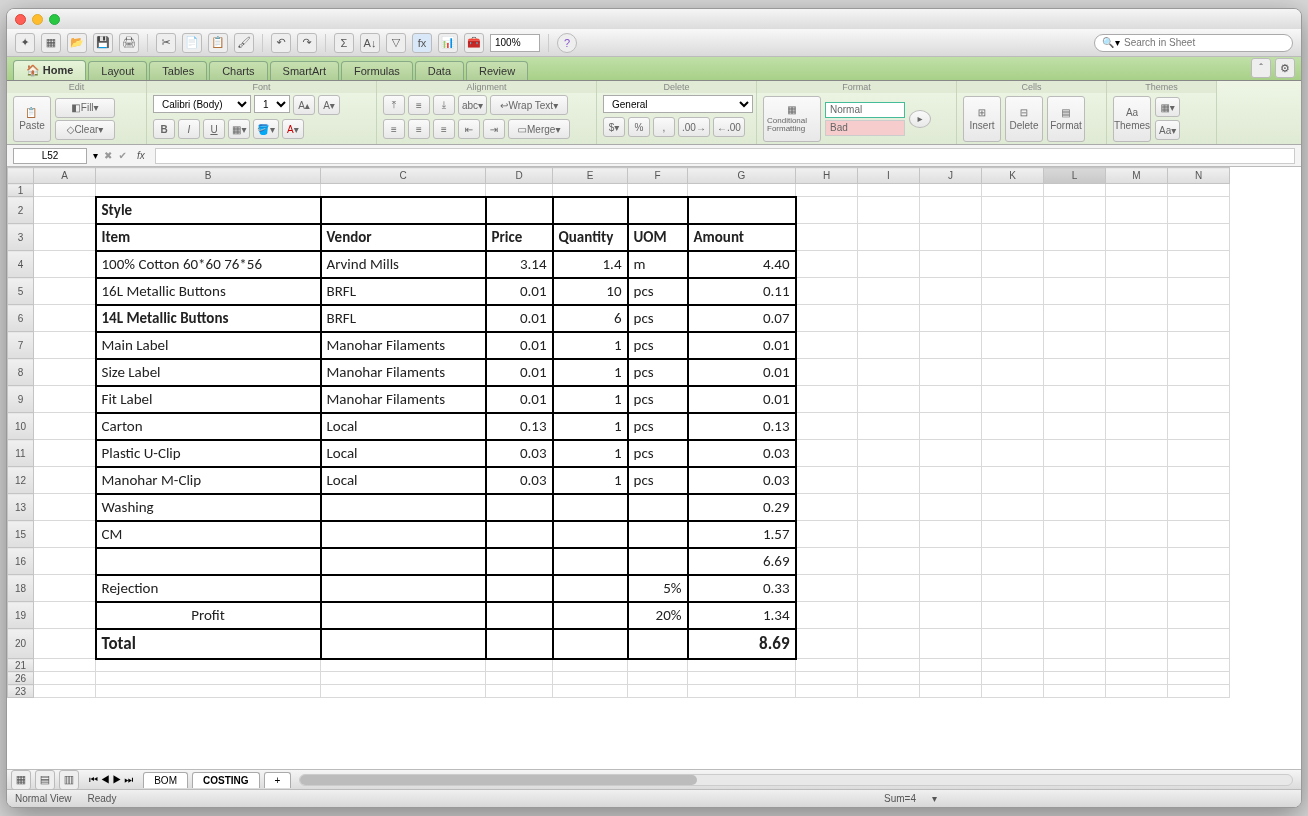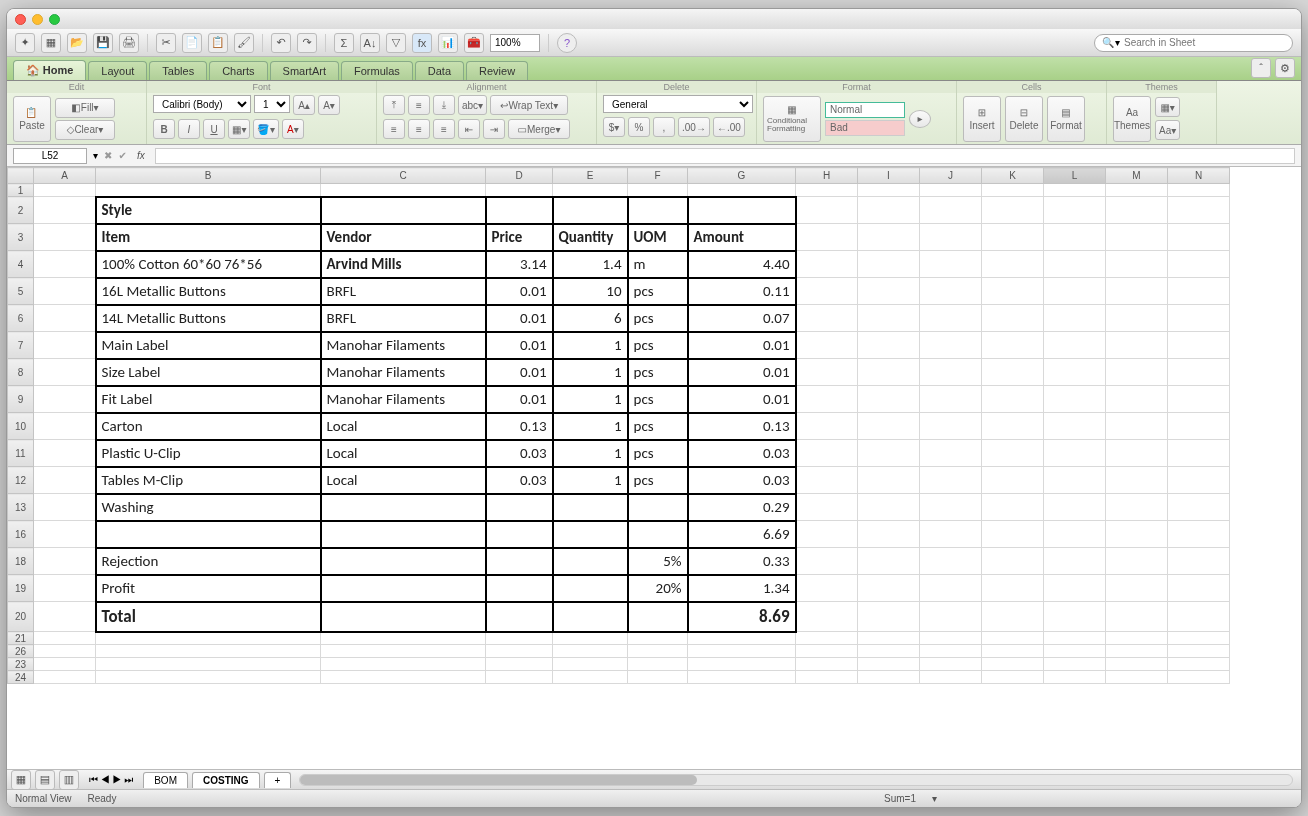--- a/index.html
+++ b/index.html
@@ -283,21 +283,21 @@
             <td class="" style="height:27px;"></td>
             <td class="" style="height:27px;"></td>
             <td class="" style="height:27px;"></td>
             <td class="" style="height:27px;"></td>
             <td class="" style="height:27px;"></td>
           </tr>
           <tr class="">
             <th class="row">4</th>
             <td class="" style="height:27px;"></td>
             <td class="cell bL bB" style="height:27px;margin-left:40px;">100% Cotton 60*60 76*56</td>
-            <td class="cell bL bB" style="height:27px;font-weight:bold;">Arvind Mills</td>
+            <td class="cell bL bB" style="height:27px;">Arvind Mills</td>
             <td class="cell bL bB num" style="height:27px;">3.14</td>
             <td class="cell bL bB num" style="height:27px;">1.4</td>
             <td class="cell bL bB" style="height:27px;">m</td>
             <td class="cell bL bR bB num" style="height:27px;">4.40</td>
             <td class="" style="height:27px;"></td>
             <td class="" style="height:27px;"></td>
             <td class="" style="height:27px;"></td>
             <td class="" style="height:27px;"></td>
             <td class="" style="height:27px;"></td>
             <td class="" style="height:27px;"></td>
@@ -316,21 +316,21 @@
             <td class="" style="height:27px;"></td>
             <td class="" style="height:27px;"></td>
             <td class="" style="height:27px;"></td>
             <td class="" style="height:27px;"></td>
             <td class="" style="height:27px;"></td>
             <td class="" style="height:27px;"></td>
           </tr>
           <tr class="">
             <th class="row">6</th>
             <td class="" style="height:27px;"></td>
-            <td class="cell bL bB" style="height:27px;">14L Metallic Buttons</td>
+            <td class="cell bL bB" style="height:27px;font-weight:bold;">14L Metallic Buttons</td>
             <td class="cell bL bB" style="height:27px;">BRFL</td>
             <td class="cell bL bB num" style="height:27px;">0.01</td>
             <td class="cell bL bB num" style="height:27px;">6</td>
             <td class="cell bL bB" style="height:27px;">pcs</td>
             <td class="cell bL bR bB num" style="height:27px;">0.07</td>
             <td class="" style="height:27px;"></td>
             <td class="" style="height:27px;"></td>
             <td class="" style="height:27px;"></td>
             <td class="" style="height:27px;"></td>
             <td class="" style="height:27px;"></td>
@@ -418,21 +418,21 @@
             <td class="" style="height:27px;"></td>
             <td class="" style="height:27px;"></td>
             <td class="" style="height:27px;"></td>
             <td class="" style="height:27px;"></td>
             <td class="" style="height:27px;"></td>
             <td class="" style="height:27px;"></td>
           </tr>
           <tr class="">
             <th class="row">12</th>
             <td class="" style="height:27px;"></td>
-            <td class="cell bL bB" style="height:27px;">Tables M-Clip</td>
+            <td class="cell bL bB" style="height:27px;">Manohar M-Clip</td>
             <td class="cell bL bB" style="height:27px;">Local</td>
             <td class="cell bL bB num" style="height:27px;">0.03</td>
             <td class="cell bL bB num" style="height:27px;">1</td>
             <td class="cell bL bB" style="height:27px;">pcs</td>
             <td class="cell bL bR bB num" style="height:27px;">0.03</td>
             <td class="" style="height:27px;"></td>
             <td class="" style="height:27px;"></td>
             <td class="" style="height:27px;"></td>
             <td class="" style="height:27px;"></td>
             <td class="" style="height:27px;"></td>
@@ -450,20 +450,37 @@
             <td class="cell bL bR bB num" style="height:27px;">0.29</td>
             <td class="" style="height:27px;"></td>
             <td class="" style="height:27px;"></td>
             <td class="" style="height:27px;"></td>
             <td class="" style="height:27px;"></td>
             <td class="" style="height:27px;"></td>
             <td class="" style="height:27px;"></td>
             <td class="" style="height:27px;"></td>
           </tr>
           <tr class="">
+            <th class="row">15</th>
+            <td class="" style="height:27px;"></td>
+            <td class="cell bL bB" style="height:27px;">CM</td>
+            <td class="cell bL bB" style="height:27px;"></td>
+            <td class="cell bL bB" style="height:27px;"></td>
+            <td class="cell bL bB" style="height:27px;"></td>
+            <td class="cell bL bB" style="height:27px;"></td>
+            <td class="cell bL bR bB num" style="height:27px;">1.57</td>
+            <td class="" style="height:27px;"></td>
+            <td class="" style="height:27px;"></td>
+            <td class="" style="height:27px;"></td>
+            <td class="" style="height:27px;"></td>
+            <td class="" style="height:27px;"></td>
+            <td class="" style="height:27px;"></td>
+            <td class="" style="height:27px;"></td>
+          </tr>
+          <tr class="">
             <th class="row">16</th>
             <td class="" style="height:27px;"></td>
             <td class="cell bL bB" style="height:27px;"></td>
             <td class="cell bL bB" style="height:27px;"></td>
             <td class="cell bL bB" style="height:27px;"></td>
             <td class="cell bL bB" style="height:27px;"></td>
             <td class="cell bL bB" style="height:27px;"></td>
             <td class="cell bL bR bB num" style="height:27px;">6.69</td>
             <td class="" style="height:27px;"></td>
             <td class="" style="height:27px;"></td>
@@ -486,21 +503,21 @@
             <td class="" style="height:27px;"></td>
             <td class="" style="height:27px;"></td>
             <td class="" style="height:27px;"></td>
             <td class="" style="height:27px;"></td>
             <td class="" style="height:27px;"></td>
             <td class="" style="height:27px;"></td>
           </tr>
           <tr class="">
             <th class="row">19</th>
             <td class="" style="height:27px;"></td>
-            <td class="cell bL bB" style="height:27px;">Profit</td>
+            <td class="cell bL bB" style="height:27px;text-align:center;">Profit</td>
             <td class="cell bL bB" style="height:27px;"></td>
             <td class="cell bL bB" style="height:27px;"></td>
             <td class="cell bL bB" style="height:27px;"></td>
             <td class="cell bL bB num" style="height:27px;">20%</td>
             <td class="cell bL bR bB num" style="height:27px;">1.34</td>
             <td class="" style="height:27px;"></td>
             <td class="" style="height:27px;"></td>
             <td class="" style="height:27px;"></td>
             <td class="" style="height:27px;"></td>
             <td class="" style="height:27px;"></td>
@@ -553,37 +570,20 @@
             <td class="" style="height:13px;"></td>
             <td class="" style="height:13px;"></td>
             <td class="" style="height:13px;"></td>
             <td class="" style="height:13px;"></td>
             <td class="" style="height:13px;"></td>
             <td class="" style="height:13px;"></td>
             <td class="" style="height:13px;"></td>
           </tr>
           <tr class="">
             <th class="row">23</th>
-            <td class="" style="height:13px;"></td>
-            <td class="" style="height:13px;"></td>
-            <td class="" style="height:13px;"></td>
-            <td class="" style="height:13px;"></td>
-            <td class="" style="height:13px;"></td>
-            <td class="" style="height:13px;"></td>
-            <td class="" style="height:13px;"></td>
-            <td class="" style="height:13px;"></td>
-            <td class="" style="height:13px;"></td>
-            <td class="" style="height:13px;"></td>
-            <td class="" style="height:13px;"></td>
-            <td class="" style="height:13px;"></td>
-            <td class="" style="height:13px;"></td>
-            <td class="" style="height:13px;"></td>
-          </tr>
-          <tr class="">
-            <th class="row">24</th>
             <td class="" style="height:13px;"></td>
             <td class="" style="height:13px;"></td>
             <td class="" style="height:13px;"></td>
             <td class="" style="height:13px;"></td>
             <td class="" style="height:13px;"></td>
             <td class="" style="height:13px;"></td>
             <td class="" style="height:13px;"></td>
             <td class="" style="height:13px;"></td>
             <td class="" style="height:13px;"></td>
             <td class="" style="height:13px;"></td>
@@ -610,17 +610,17 @@
     <div class="stab active">COSTING</div>
     <div class="stab">+</div>
     <div class="scrollh">
         <div class="thumb"></div>
       </div>
   </div>
 
   <div class="status">
     <span>Normal View</span>
     <span>Ready</span>
-    <span style="margin-left:auto;">Sum=1</span>
+    <span style="margin-left:auto;">Sum=4</span>
     <span>▾</span>
     <span style="width:340px;"></span>
   </div>
 </div>
 
 </body></html>

